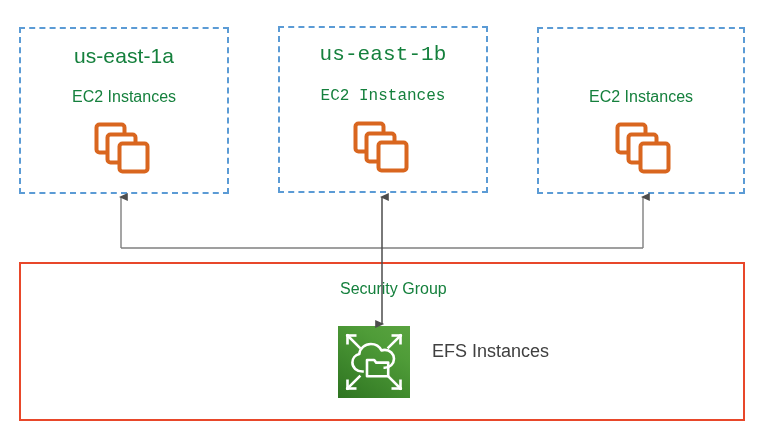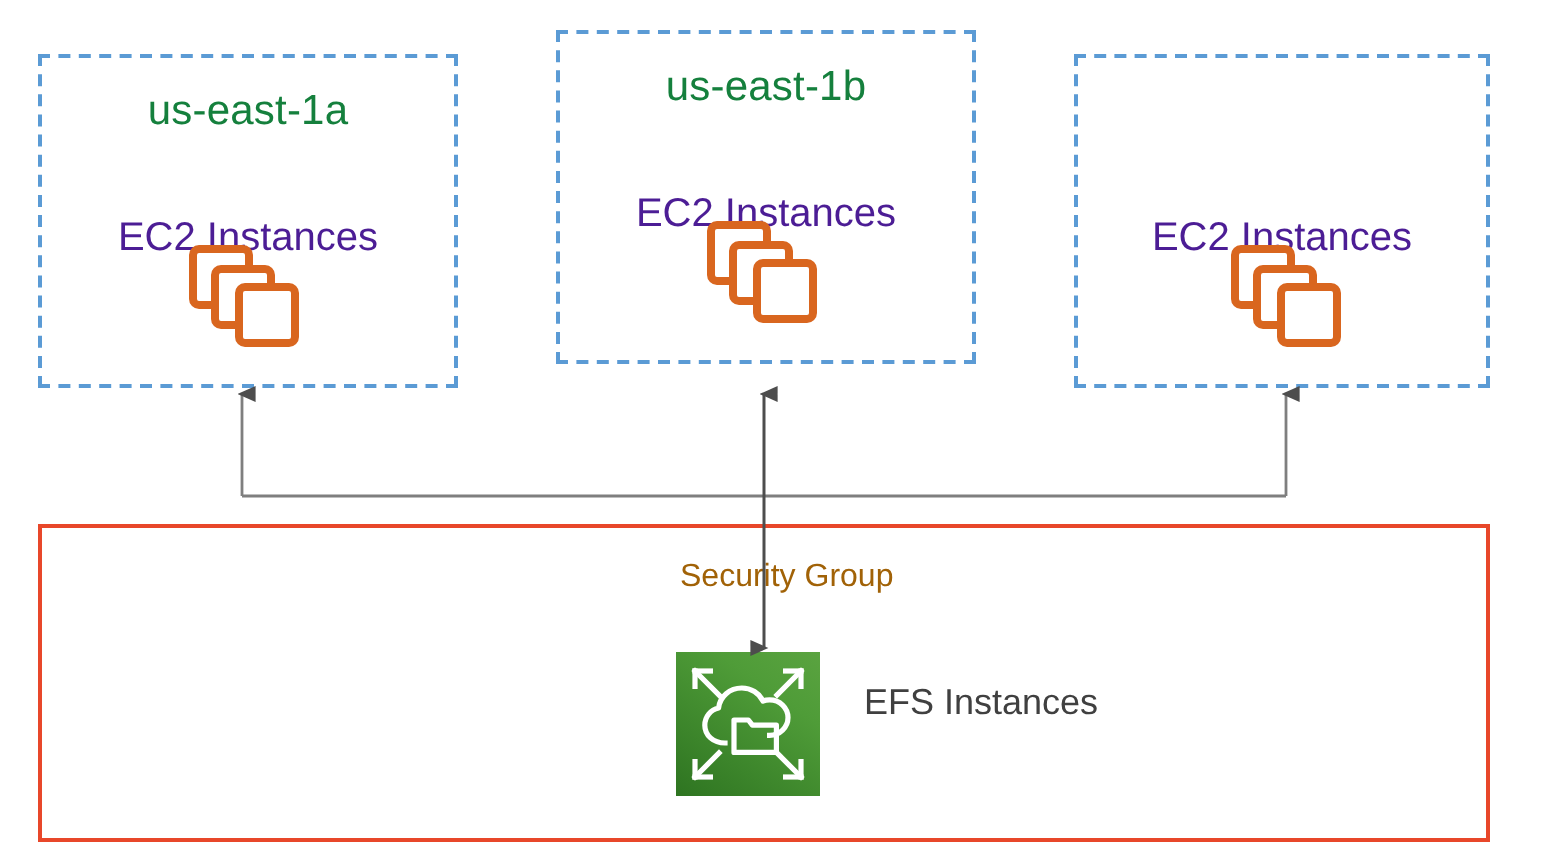--- a/index.html
+++ b/index.html
@@ -35,44 +35,43 @@
     text-align: center;
     color: #15803d;
     font-size: 21px;
     letter-spacing: 0.1px;
     white-space: nowrap;
   }
   .ec2-label {
     position: absolute;
     width: 100%;
     text-align: center;
-    color: #4c1d95;
-    font-size: 20px;
-    white-space: nowrap;
-    margin-top: 20px;
+    color: #15803d;
+    font-size: 16px;
+    white-space: nowrap;
   }
 
   
   .ec2-icon {
     position: absolute;
     width: 58px;
     height: 52px;
   }
   .ec2-icon svg { display: block; }
 
   
   .sg-box {
     position: absolute;
     box-sizing: border-box;
     border: 2px solid #e8472a;
     background: transparent;
   }
   .sg-label {
     position: absolute;
-    color: #a16207;
+    color: #15803d;
     font-size: 16px;
     white-space: nowrap;
   }
 
   
   .efs-icon {
     position: absolute;
     width: 72px;
     height: 72px;
     background: linear-gradient(215deg, #5aa340 0%, #4f9c38 30%, #2e7421 100%);
@@ -104,21 +103,21 @@
     <div class="ec2-label" style="top:59px;">EC2 Instances</div>
     <div class="ec2-icon" style="left:73px; top:93px;">
       <svg width="58" height="52" viewBox="0 0 58 52" xmlns="http://www.w3.org/2000/svg">
         <rect x="2.5" y="2.5" width="28" height="28" rx="3" ry="3" fill="#ffffff" stroke="#d9661f" stroke-width="4"></rect>
         <rect x="13.5" y="12.5" width="28" height="28" rx="3" ry="3" fill="#ffffff" stroke="#d9661f" stroke-width="4"></rect>
         <rect x="25.5" y="21.5" width="28" height="28" rx="3" ry="3" fill="#ffffff" stroke="#d9661f" stroke-width="4"></rect>
       </svg>
     </div>
   </div>
 
-  <div class="az-box" style="left:278px; top:15px; width:210px; height:167px;">
+  <div class="az-box" style="left:278px; top:26px; width:210px; height:167px;font-family:Liberation Mono, monospace;">
     <div class="az-label" style="top:15px;">us-east-1b</div>
     <div class="ec2-label" style="top:59px;">EC2 Instances</div>
     <div class="ec2-icon" style="left:73px; top:93px;">
       <svg width="58" height="52" viewBox="0 0 58 52" xmlns="http://www.w3.org/2000/svg">
         <rect x="2.5" y="2.5" width="28" height="28" rx="3" ry="3" fill="#ffffff" stroke="#d9661f" stroke-width="4"></rect>
         <rect x="13.5" y="12.5" width="28" height="28" rx="3" ry="3" fill="#ffffff" stroke="#d9661f" stroke-width="4"></rect>
         <rect x="25.5" y="21.5" width="28" height="28" rx="3" ry="3" fill="#ffffff" stroke="#d9661f" stroke-width="4"></rect>
       </svg>
     </div>
   </div>

